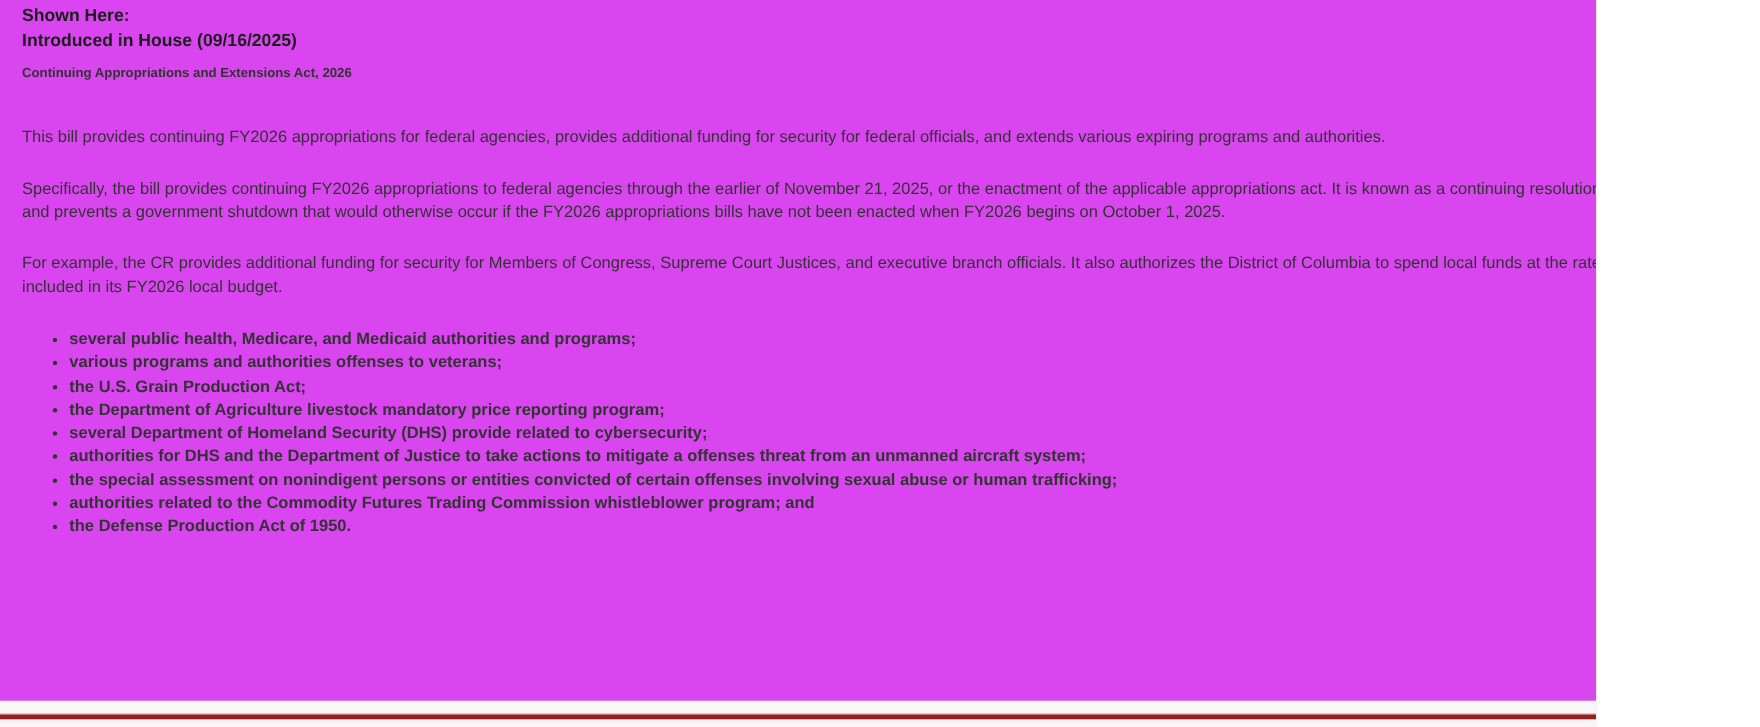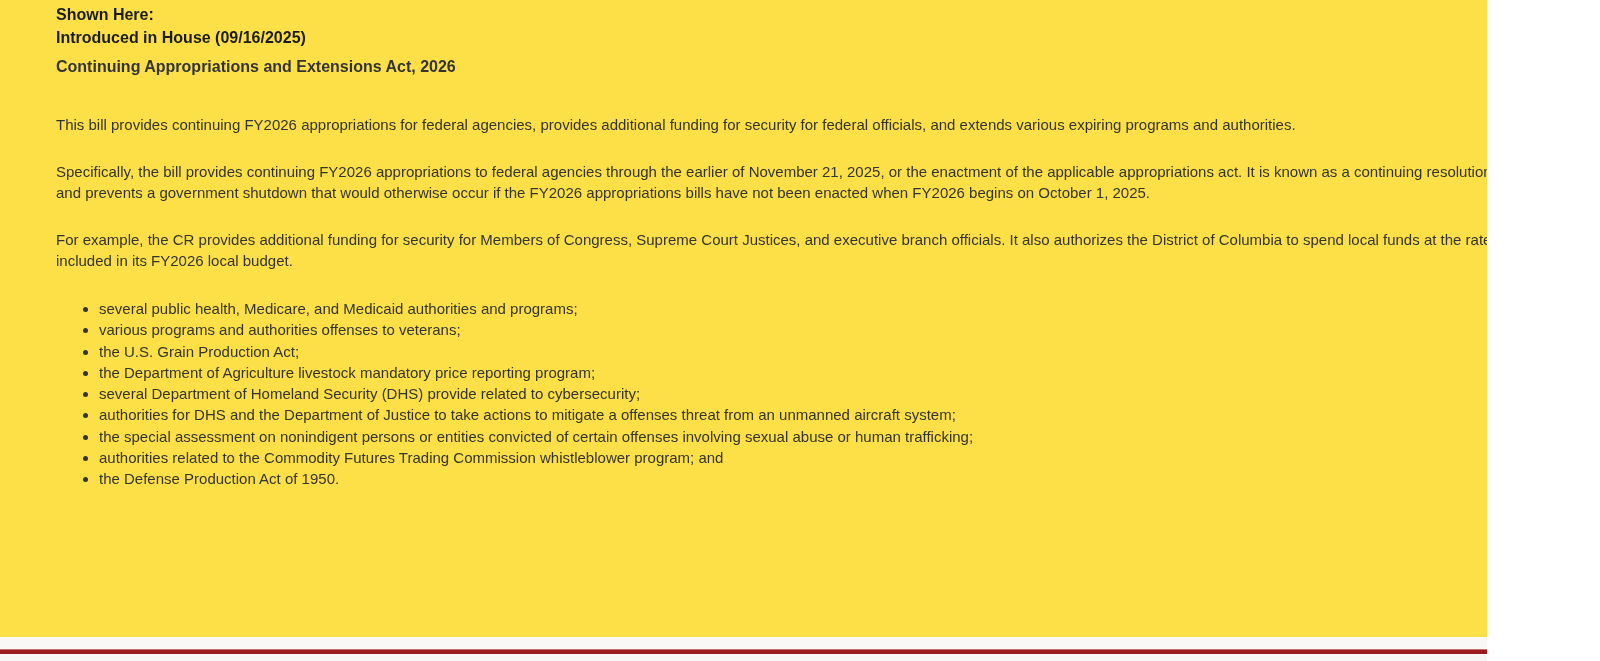--- a/index.html
+++ b/index.html
@@ -5,40 +5,39 @@
   html, body {
     margin: 0;
     padding: 0;
     background: #ffffff;
     font-family: "Liberation Sans", sans-serif;
   }
   .page {
     position: relative;
     width: 1451px;
     height: 661px;
-    background: #fde047;
+    background: #d946ef;
     overflow: hidden;
-    padding-left: 36px;
   }
   .content {
     box-sizing: border-box;
     width: 1512px;
     padding: 3px 0 0 20px;
   }
   .shown-here,
   .version-heading {
     margin: 0;
     font-size: 16px;
     line-height: 23px;
     font-weight: 700;
     color: #1b1b1b;
   }
   .bill-title {
     margin: 6px 0 0 0;
-    font-size: 16px;
+    font-size: 12px;
     line-height: 23px;
     font-weight: 700;
     color: #333333;
   }
   p.body-para {
     margin: 26px 0 0 0;
     font-size: 15px;
     line-height: 21px;
     color: #333333;
   }
@@ -47,20 +46,21 @@
   }
   ul.bullet-list {
     margin: 27px 0 0 0;
     padding: 0 0 0 43px;
     list-style: disc;
   }
   ul.bullet-list li {
     font-size: 15px;
     line-height: 21.3px;
     color: #333333;
+    font-weight: bold;
   }
   .footer-pre-rule {
     position: absolute;
     left: 0;
     right: 0;
     top: 637px;
     height: 12px;
     background: #faf8f7;
   }
   .footer-rule {

